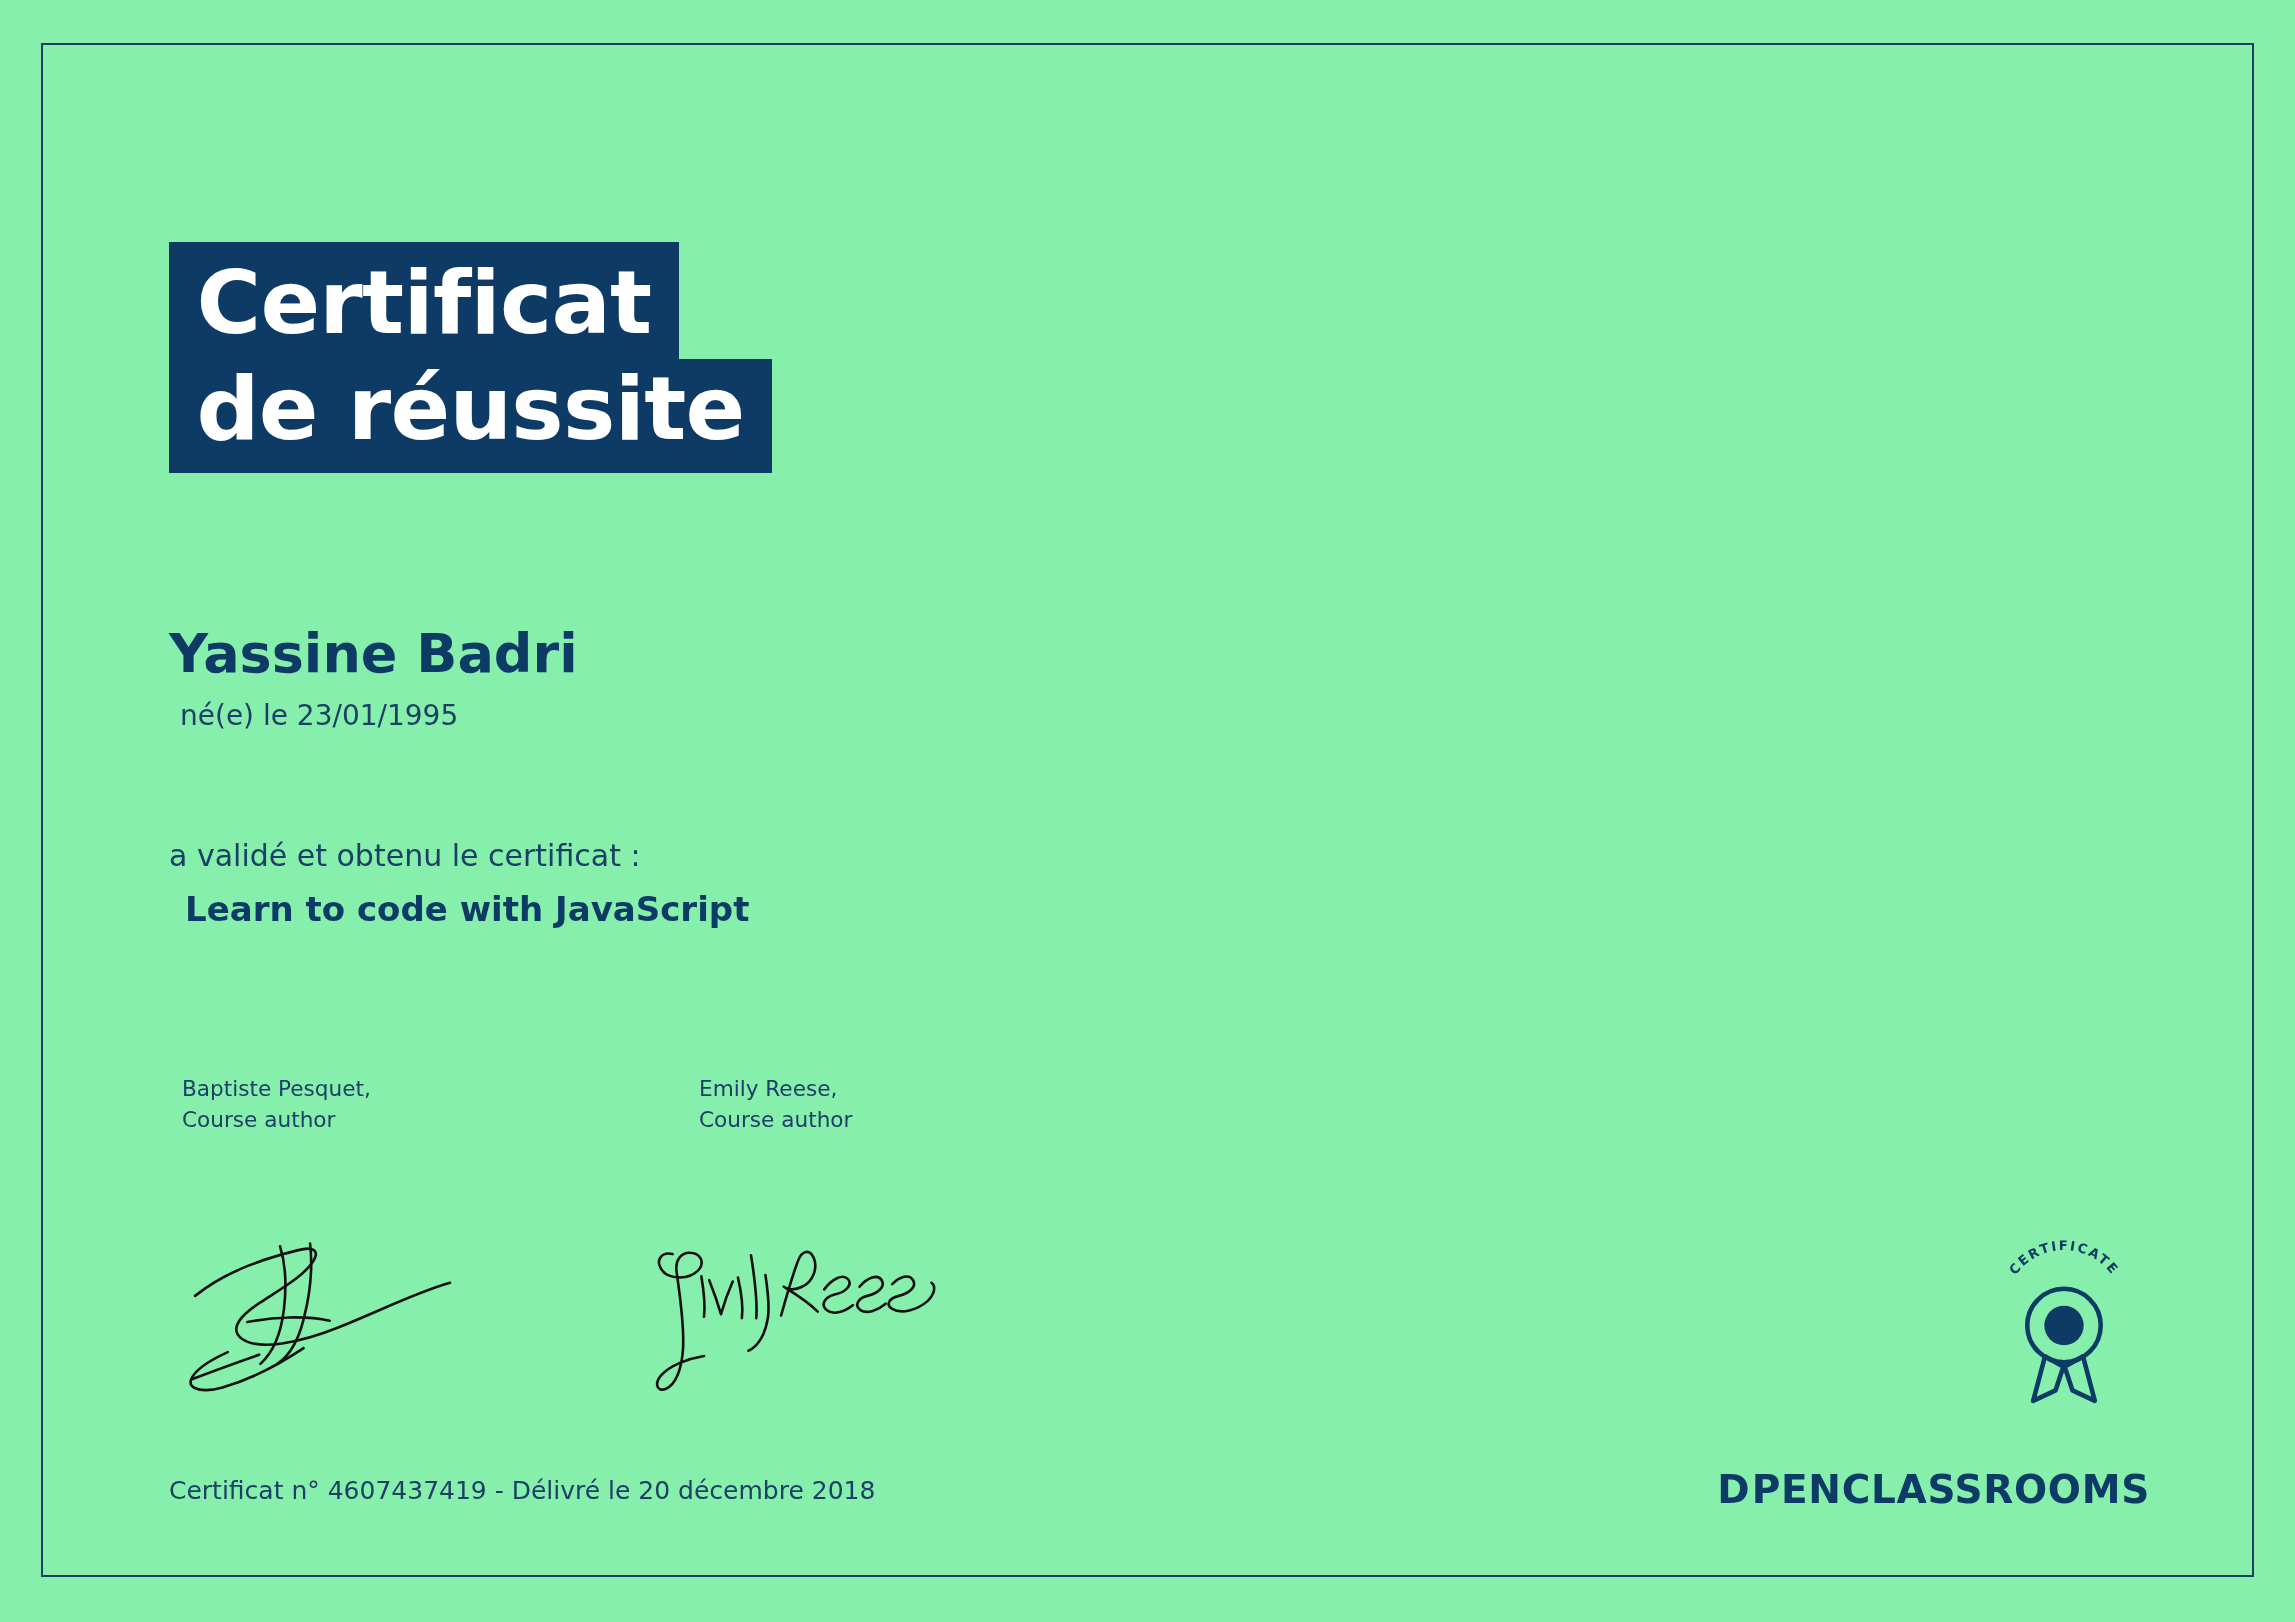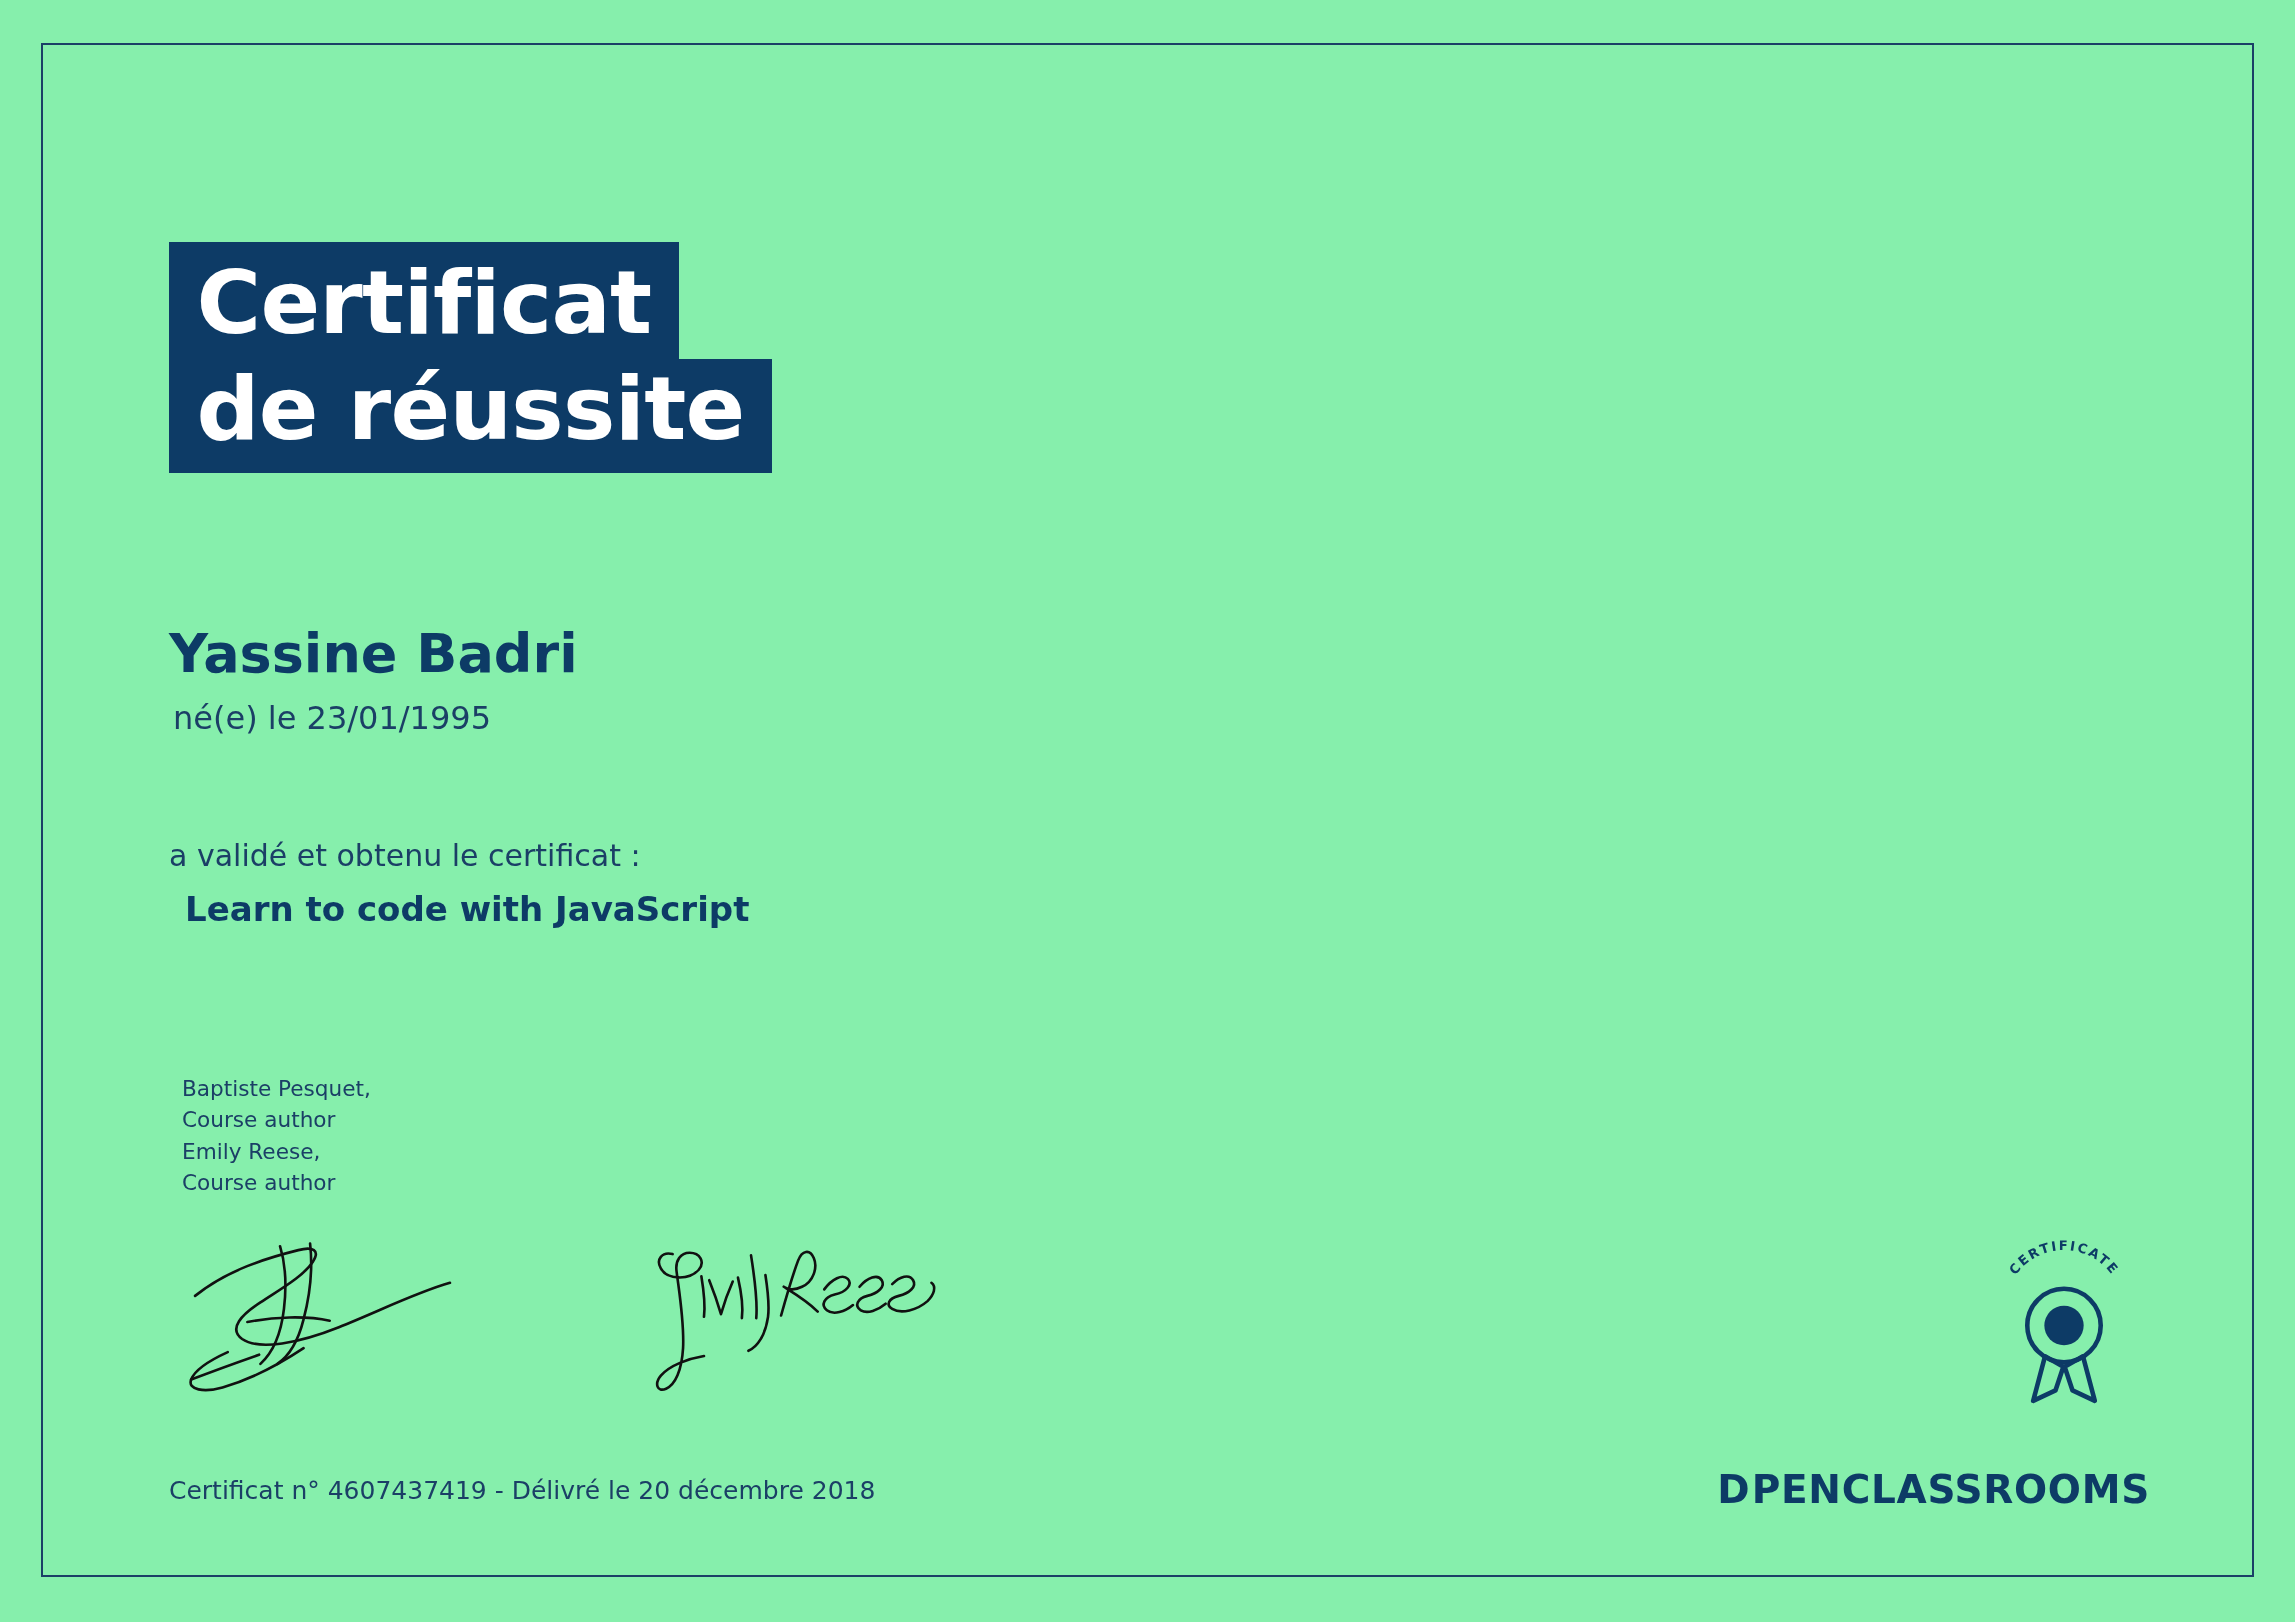--- a/index.html
+++ b/index.html
@@ -64,23 +64,23 @@
     width: 1440px;
   }
   .recipient-name {
     font-size: 54px;
     font-weight: bold;
     color: #0d3b66;
     margin: 0 0 14.4px 0;
     letter-spacing: 0px;
   }
   .recipient-birth {
-    font-size: 32px;
-    color: #1b3f66;
-    margin: 4px;
+    font-size: 28px;
+    color: #1b3f66;
+    margin: 11px;
     font-weight: normal;
   }
 
   
   .course {
     position: absolute;
     left: 169px;
     top: 838px;
     width: 1570px;
   }
@@ -96,21 +96,22 @@
     margin: 16px;
   }
 
   
   .signatories {
     position: absolute;
     left: 182px;
     top: 1073px;
     width: 1047px;
     display: flex;
-    flex-direction: column;
+    flex-direction: row;
+    gap: 46px;
   }
   .signatory {
     width: 471px;
   }
   .signatory-name,
   .signatory-role {
     font-size: 21.6px;
     color: #1b3f66;
     line-height: 1.45;
   }

